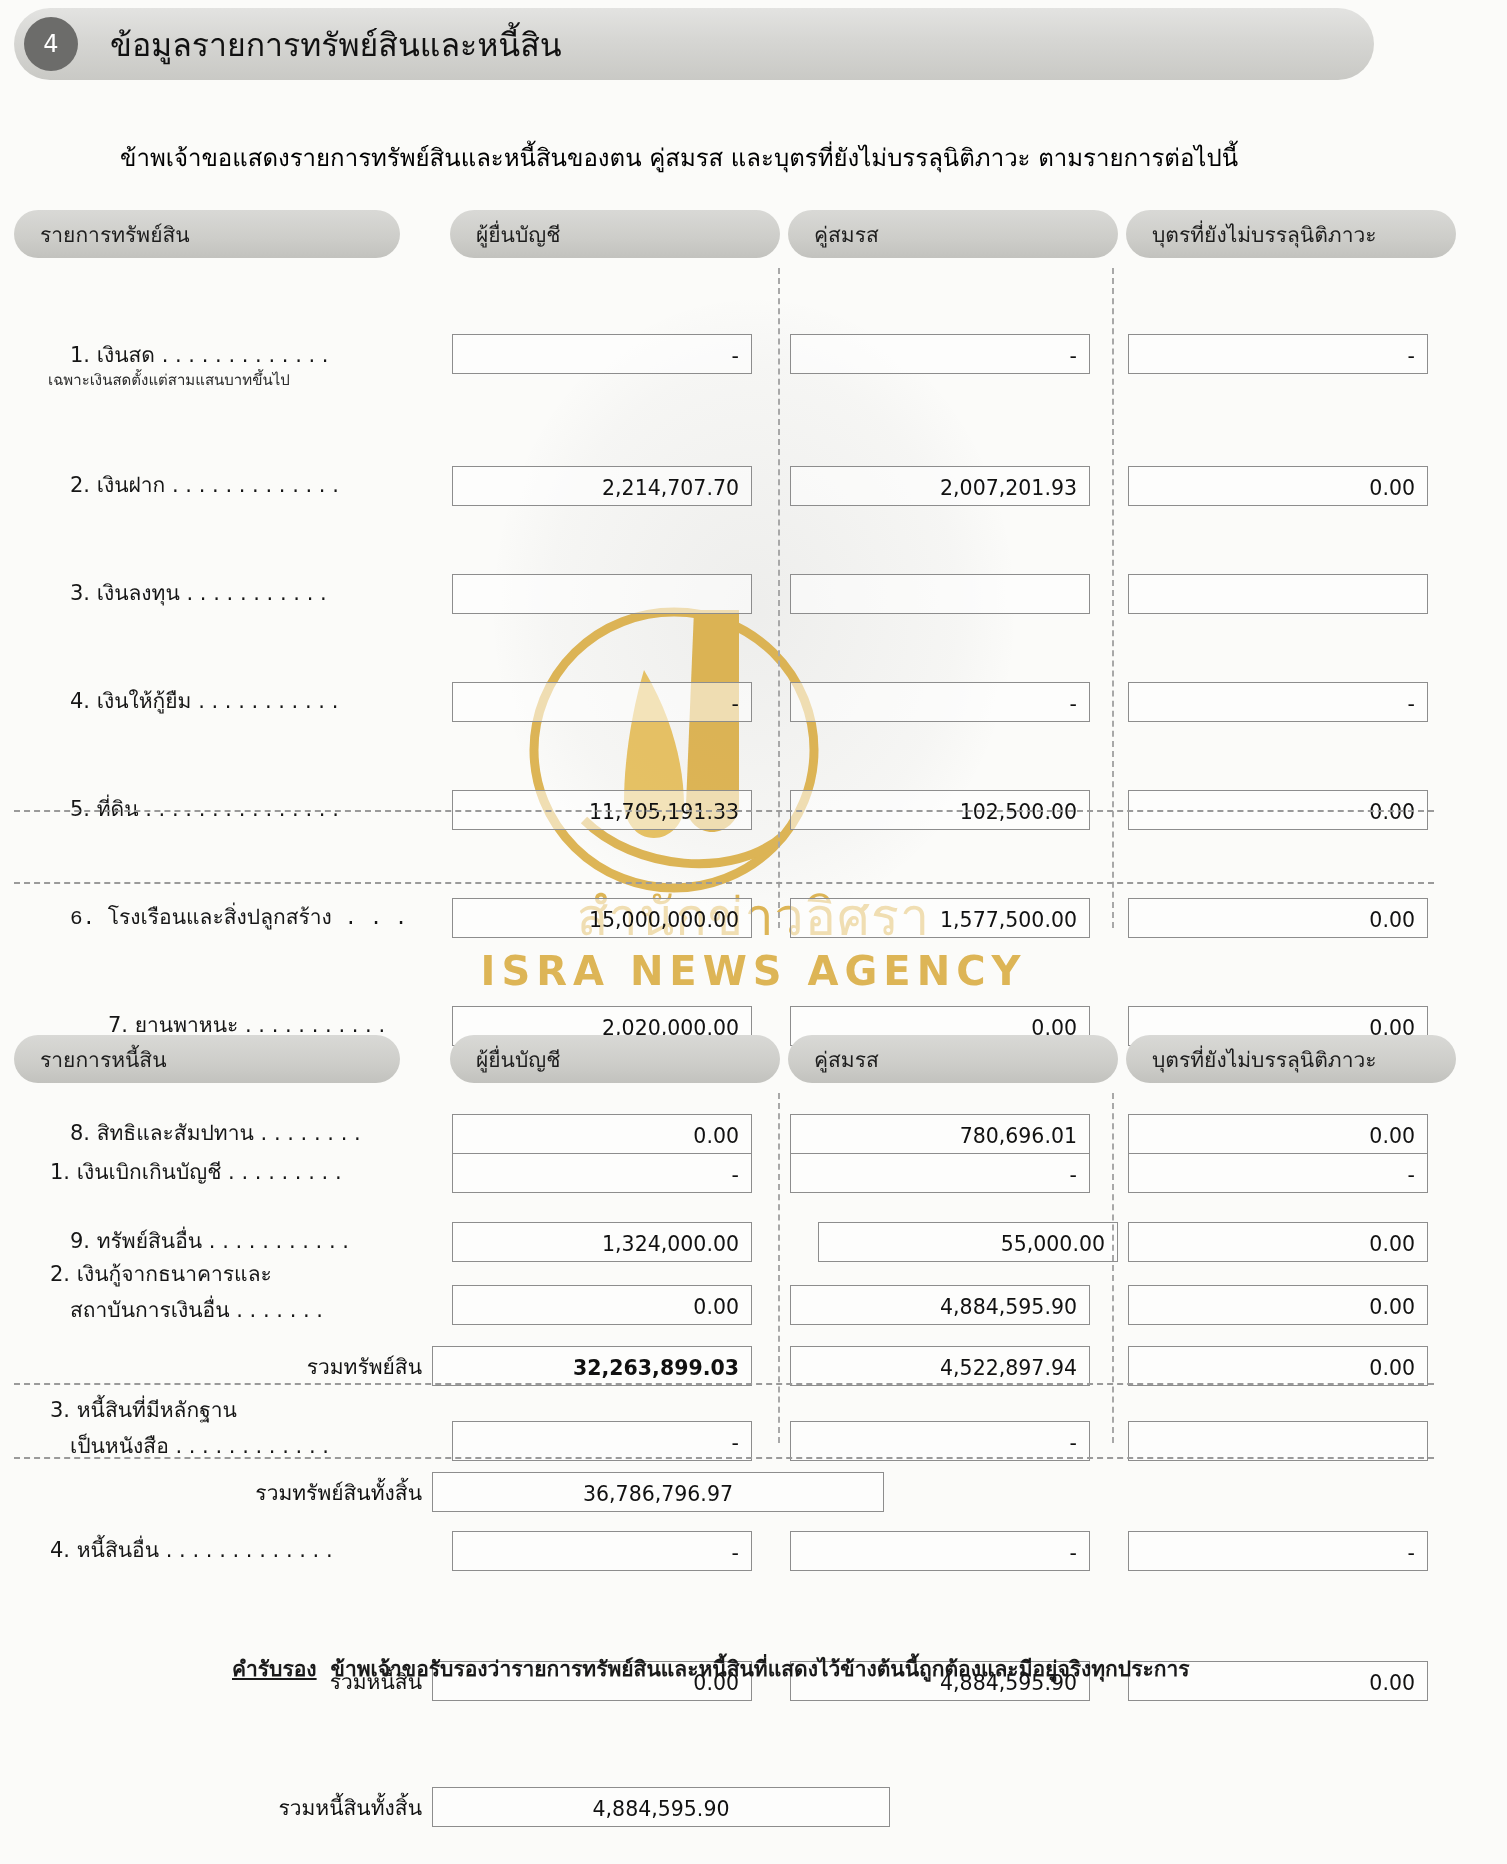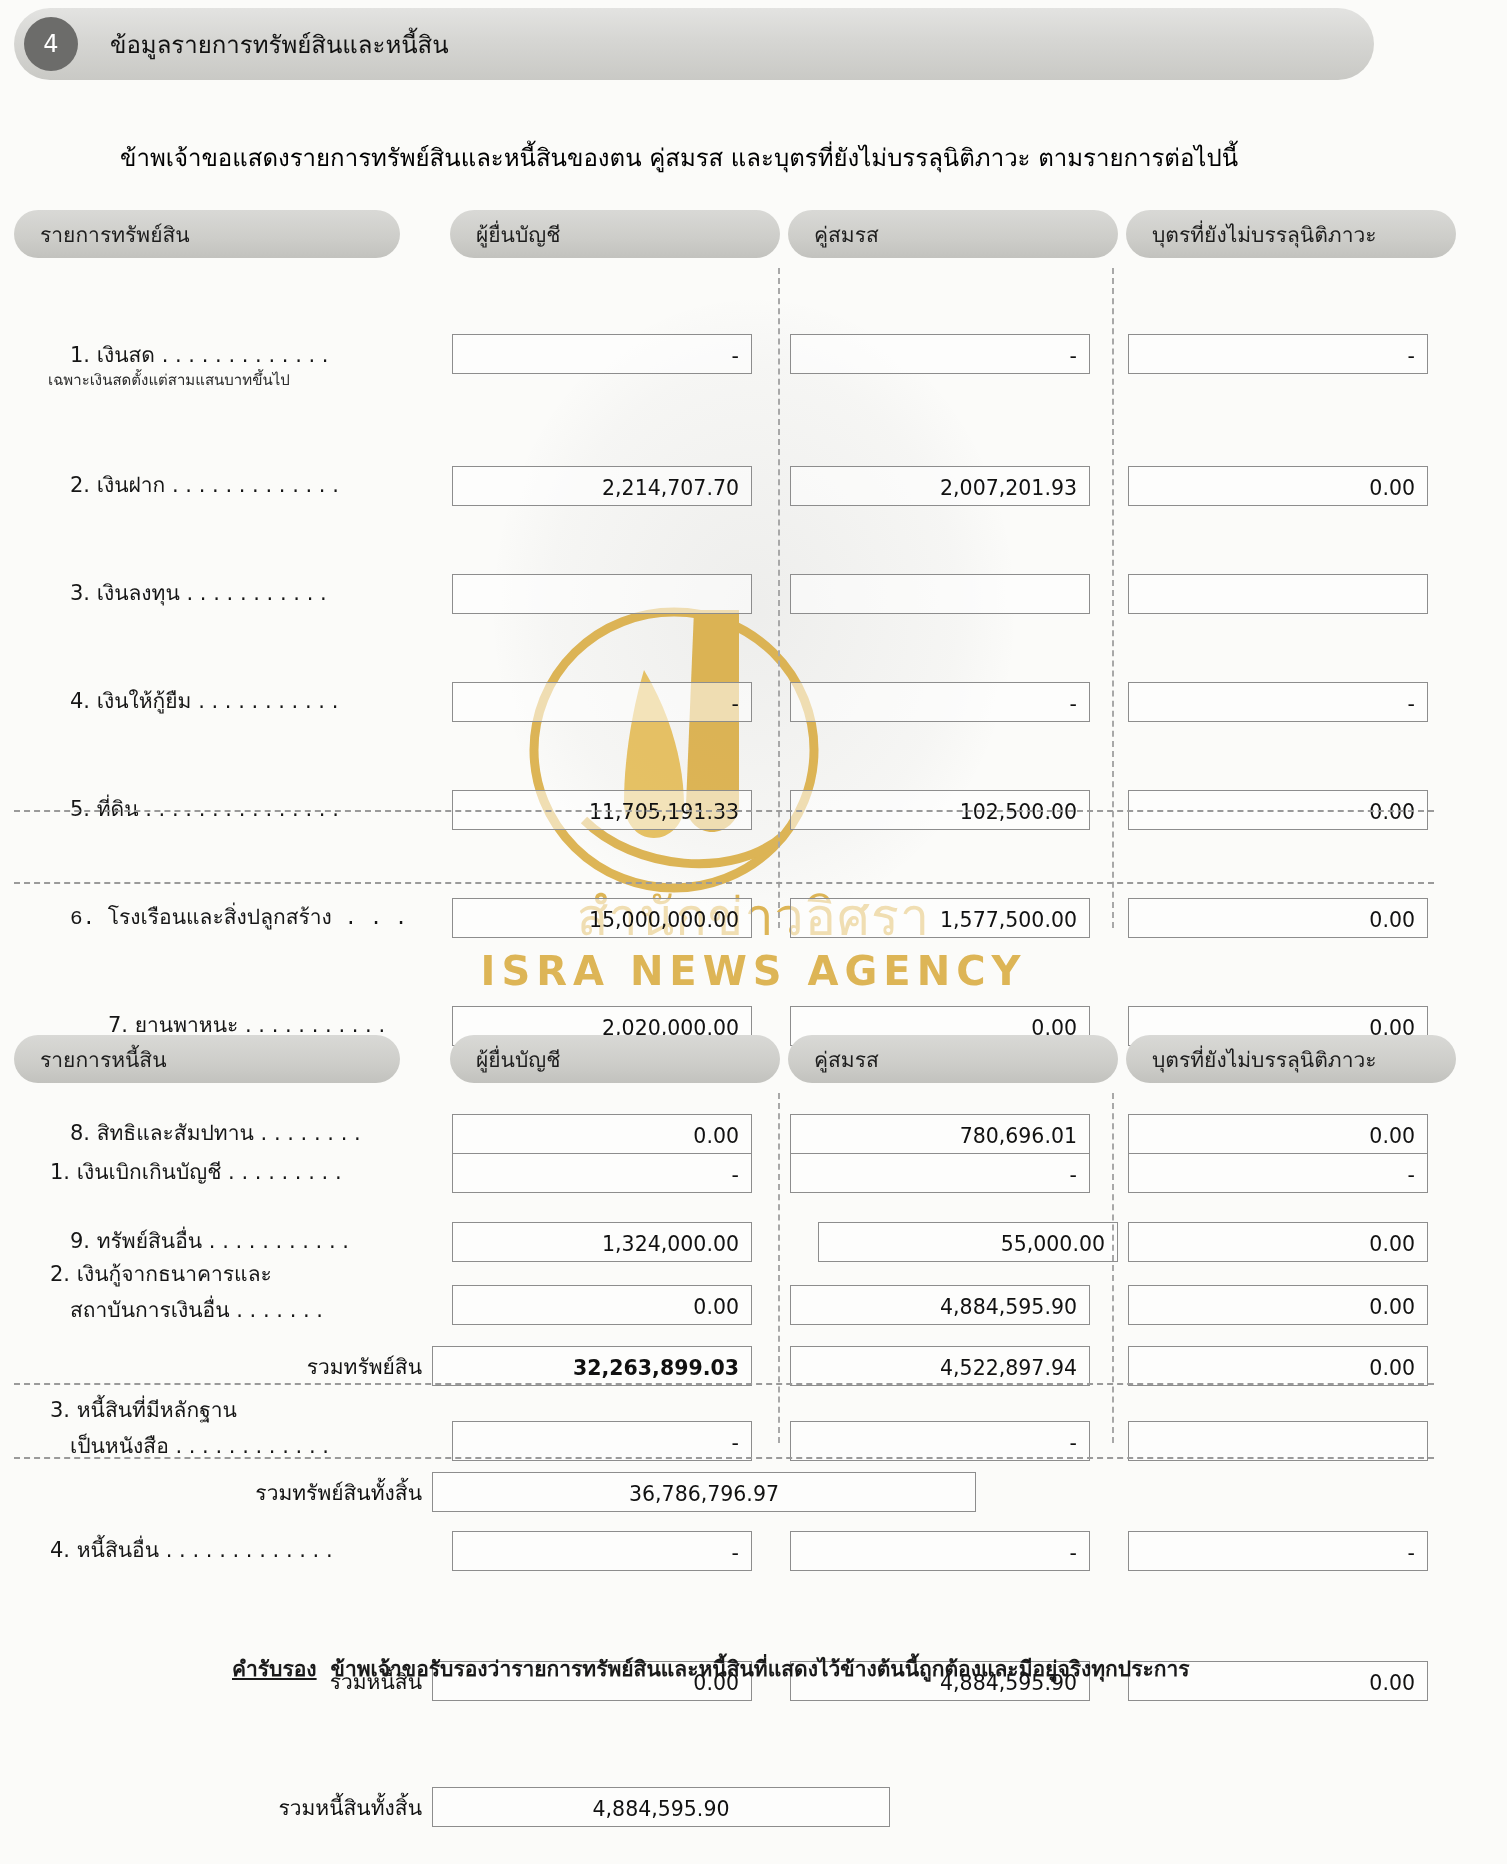--- a/index.html
+++ b/index.html
@@ -95,21 +95,21 @@
     background: #6c6c6a;
     color: #fff;
     font-size: 24px;
     display: flex;
     align-items: center;
     justify-content: center;
     flex: 0 0 auto;
   }
   .section-title {
     margin-left: 32px;
-    font-size: 24px;
+    font-size: 32px;
     color: #111;
   }
 
   
   .intro {
     position: absolute;
     left: 120px;
     top: 138px;
     font-size: 24px;
     color: #000000;
@@ -316,21 +316,21 @@
     <div class="row" style="top:616px;">
       <div class="totlabel" style="left:30px; top:4px; width:392px;">รวมทรัพย์สิน</div>
       <div class="box" style="left:432px; top:0px; width:320px;font-weight:bold;">32,263,899.03</div>
       <div class="box" style="left:790px; top:0px; width:300px;">4,522,897.94</div>
       <div class="box" style="left:1128px;top:0px; width:300px;">0.00</div>
     </div>
 
     <div class="dashline" style="left:14px; top:672px; width:1420px;"></div>
     <div class="row" style="top:690px;">
       <div class="totlabel" style="left:30px; top:4px; width:392px;">รวมทรัพย์สินทั้งสิ้น</div>
-      <div class="box center" style="left:432px; top:0px; width:544px;">36,786,796.97</div>
+      <div class="box center" style="left:432px; top:0px; width:452px;">36,786,796.97</div>
     </div>
   </div>
 
   <div class="block" style="top:1035px;">
 
     <div class="col-head-row">
       <div class="pill" style="left:14px;  width:386px;">
           <span>รายการหนี้สิน</span>
         </div>
       <div class="pill" style="left:450px; width:330px;">

